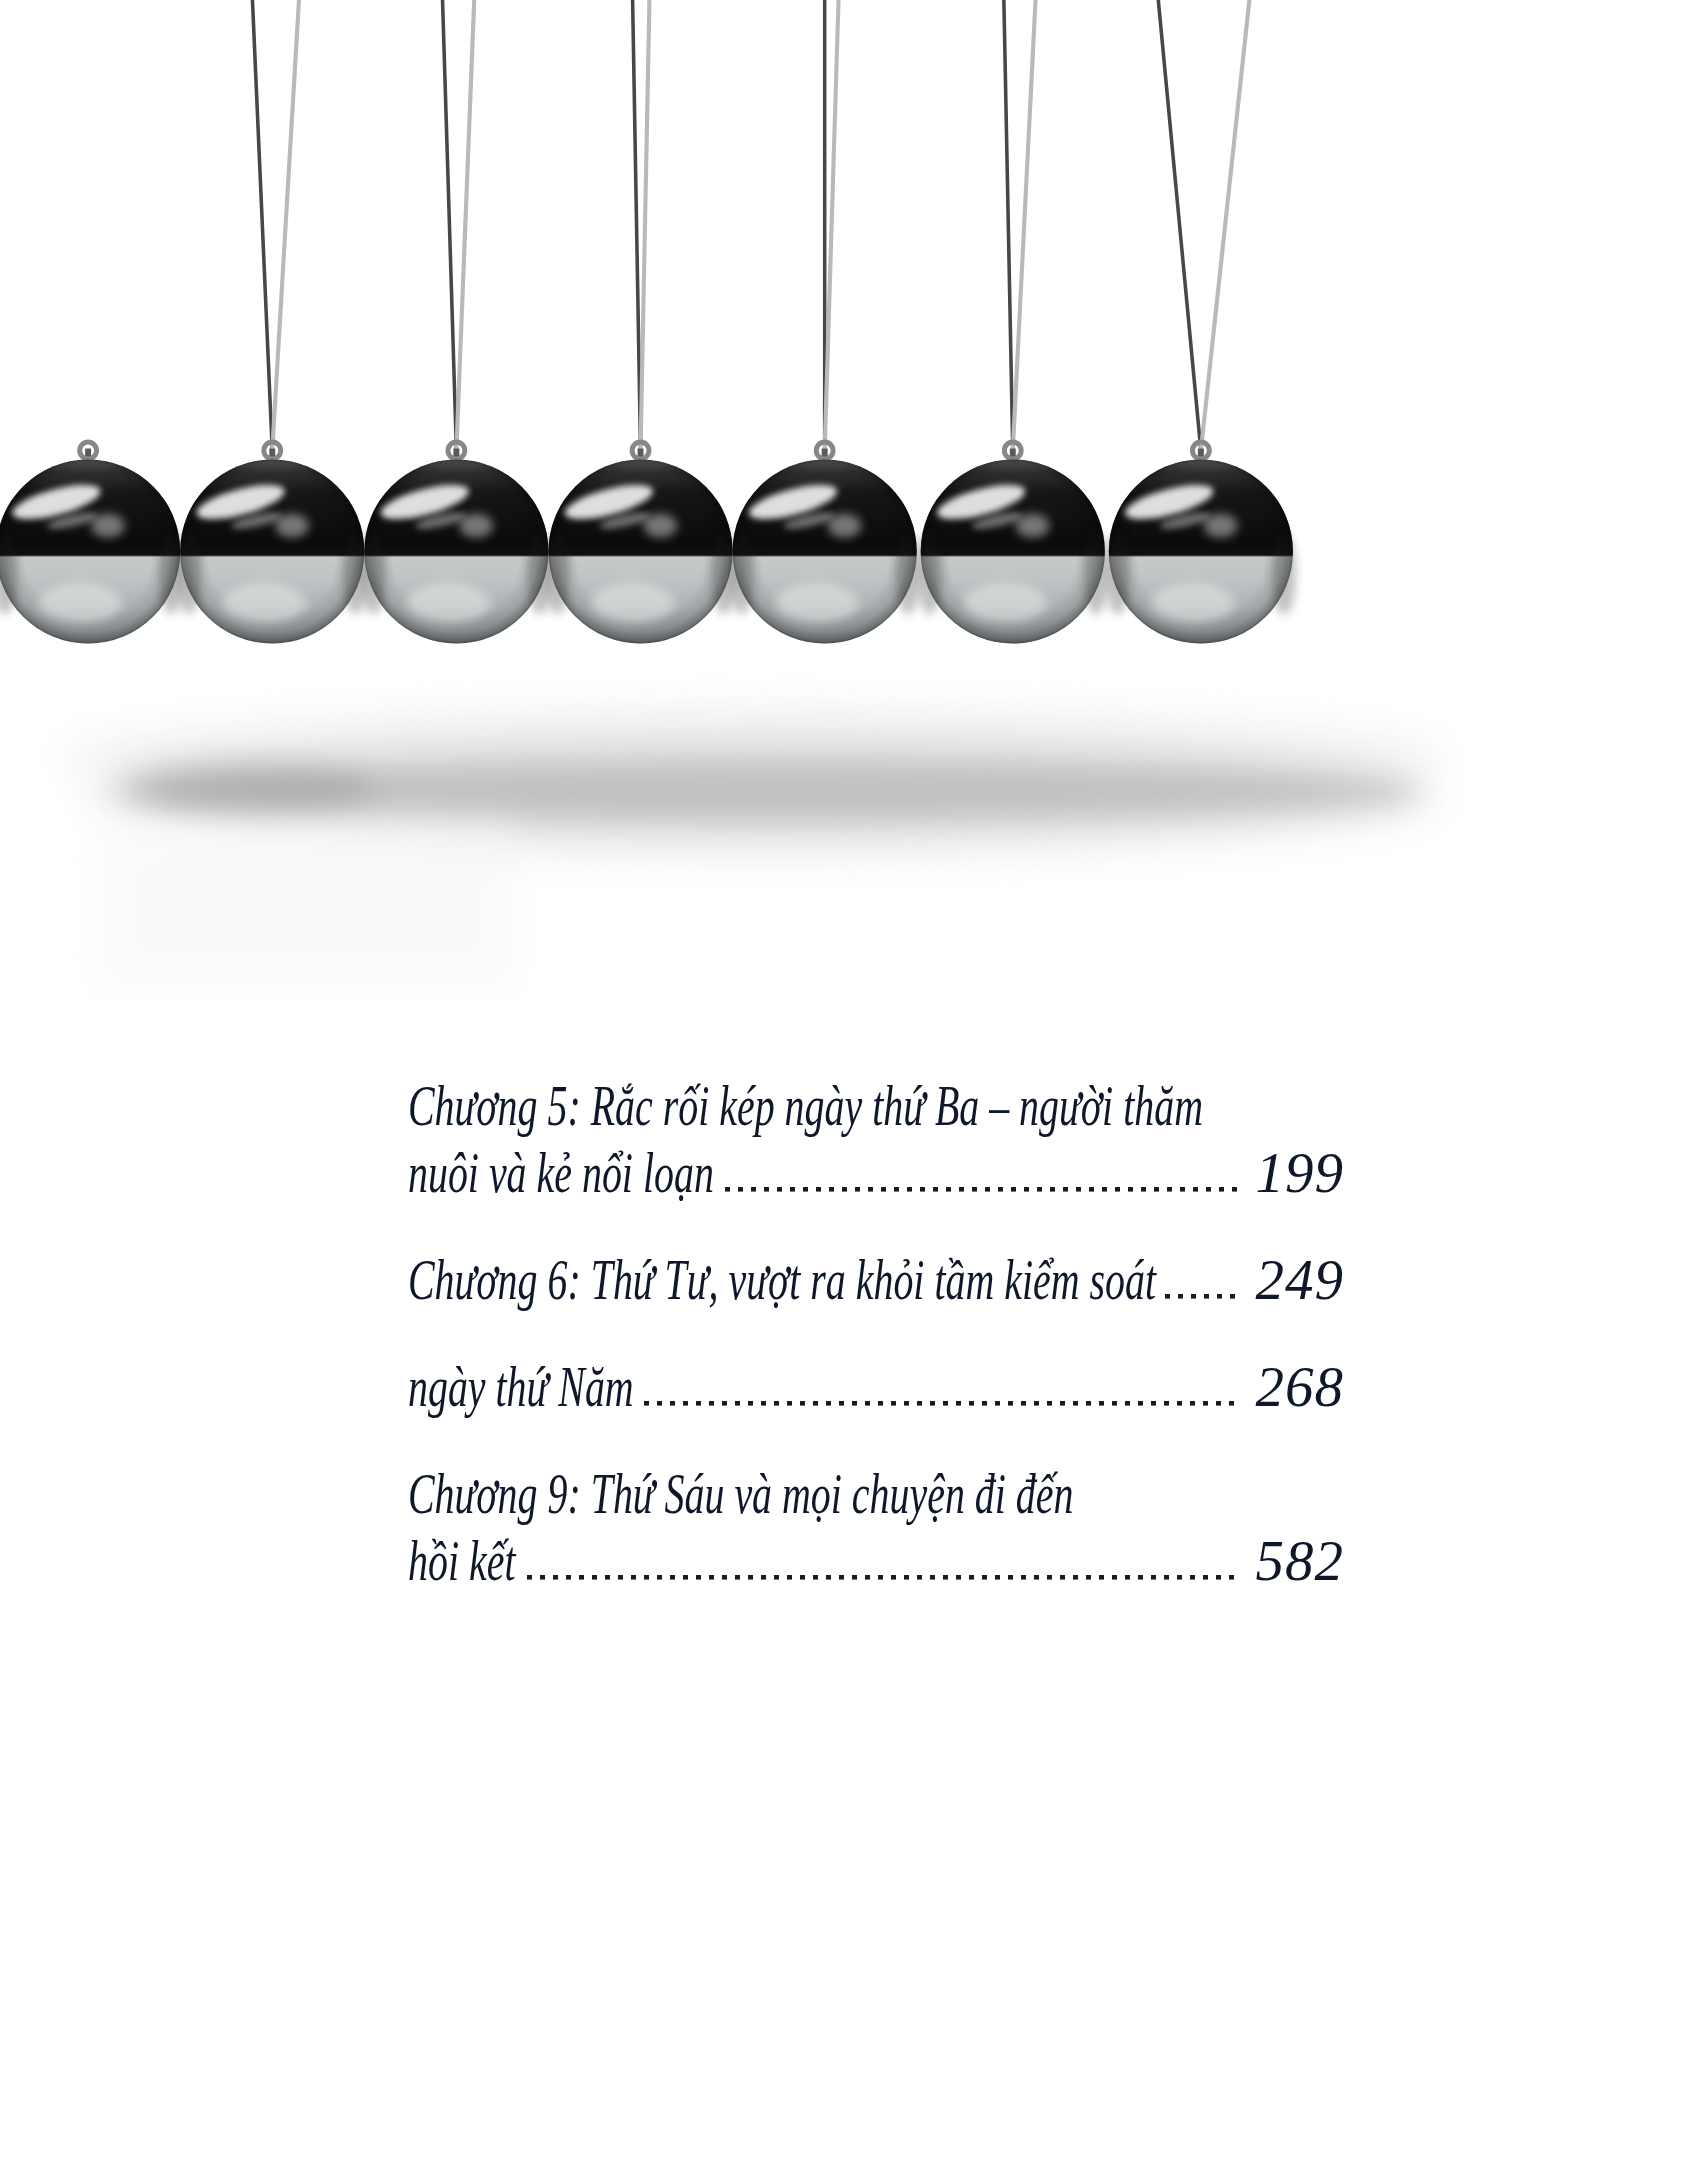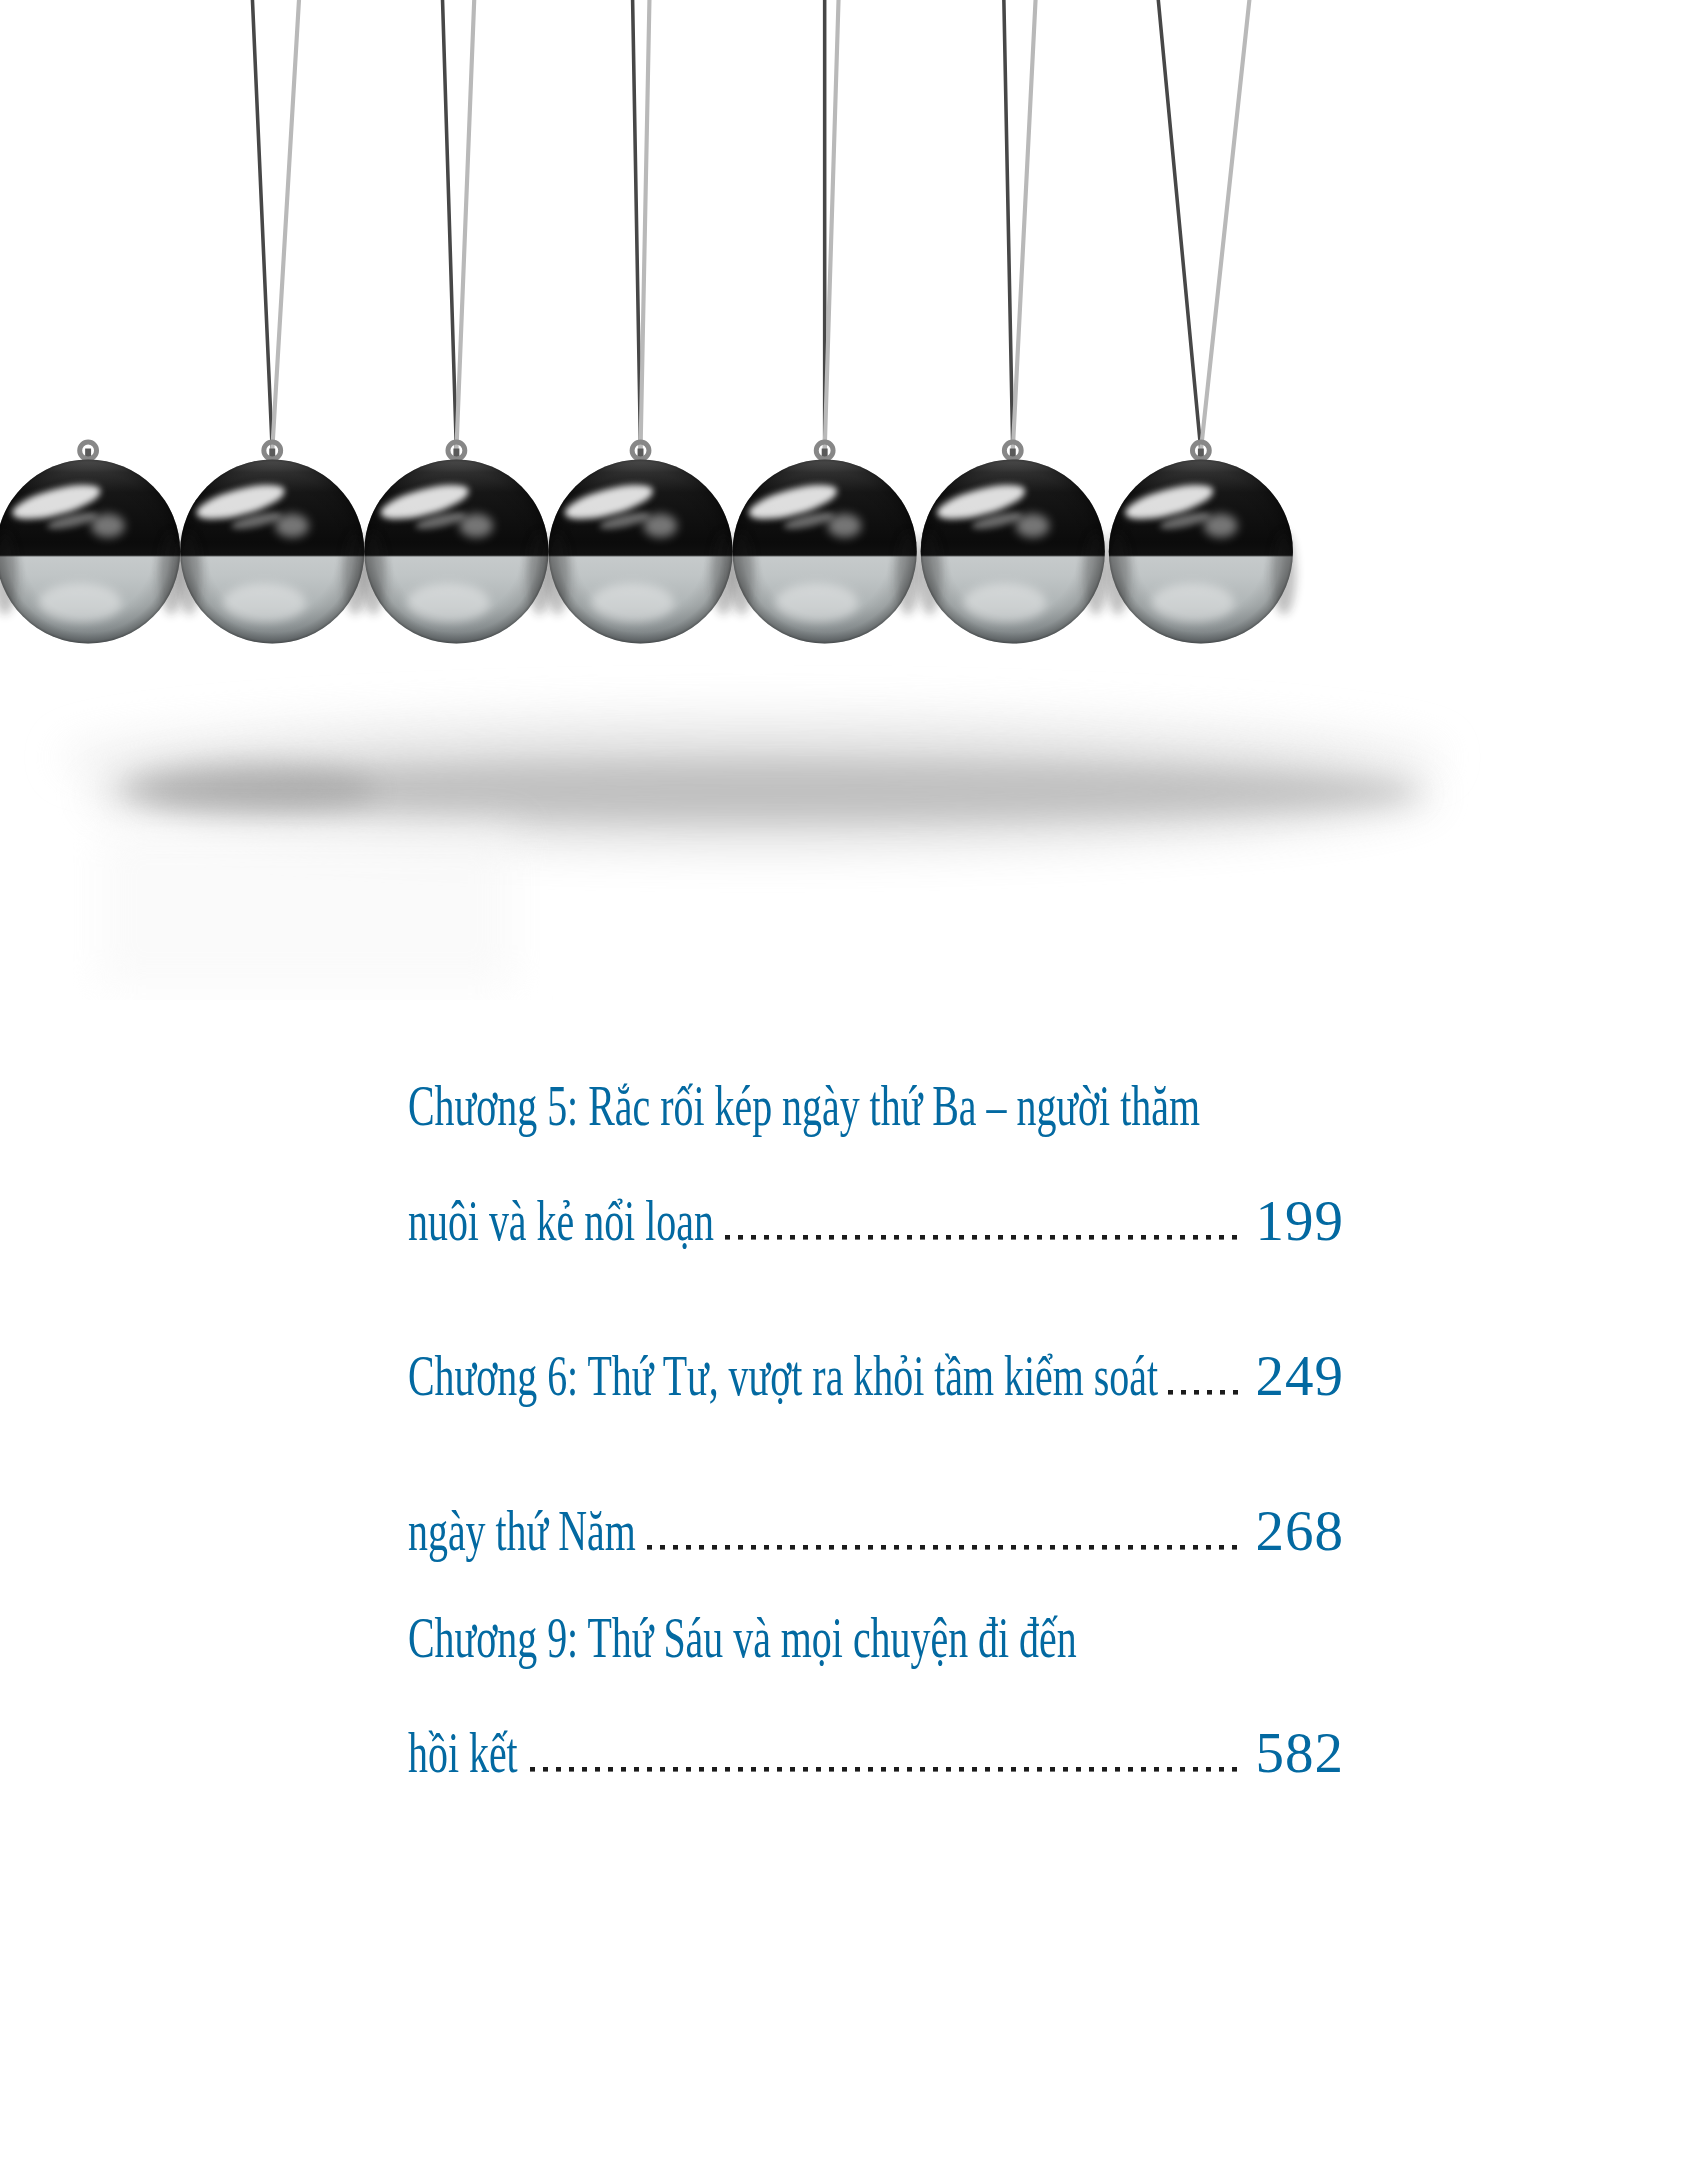--- a/index.html
+++ b/index.html
@@ -6,35 +6,35 @@
   body {
     width:1683px; height:2178px;
     background:#ffffff;
     position:relative;
     font-family:"Liberation Serif","DejaVu Serif",serif;
     overflow:hidden;
   }
   .figure-wrap { position:absolute; top:0; left:0; width:1683px; height:1000px; }
   .toc {
     position:absolute; left:408px; top:1072px; width:936px;
-    color:#0369a1; font-size:57px;
+    color:#0f172a; font-size:57px;font-style:italic;
   }
   .entry { margin-bottom:40px; }
   .line {
     display:flex; align-items:baseline;
     line-height:67px; white-space:nowrap;
   }
   .txt { display:inline-block; transform:scaleX(0.70); transform-origin:0 50%; }
   .leader {
     flex:1 1 auto; min-width:0;
     height:4.6px; margin:0 14px 2px 12px;
     background-image:repeating-linear-gradient(90deg,#1b1b1b 0 4.6px,rgba(0,0,0,0) 4.6px 13px);
     background-position:left bottom; background-repeat:repeat-x;
   }
-  .page { letter-spacing:1px;margin-top:48px; }
+  .page { letter-spacing:1px; }
 </style>
 </head>
 <body>
 
 <div class="figure-wrap">
   <svg width="1683" height="1000" viewBox="0 0 1700 1010" role="img" aria-label="Newton's cradle: a row of polished chrome balls hanging on thin strings above a soft horizontal shadow">
     <defs>
       <linearGradient id="gBall" x1="0" y1="0" x2="0" y2="1">
         <stop offset="0" stop-color="#6a6a6a"></stop>
         <stop offset="0.07" stop-color="#333333"></stop>

